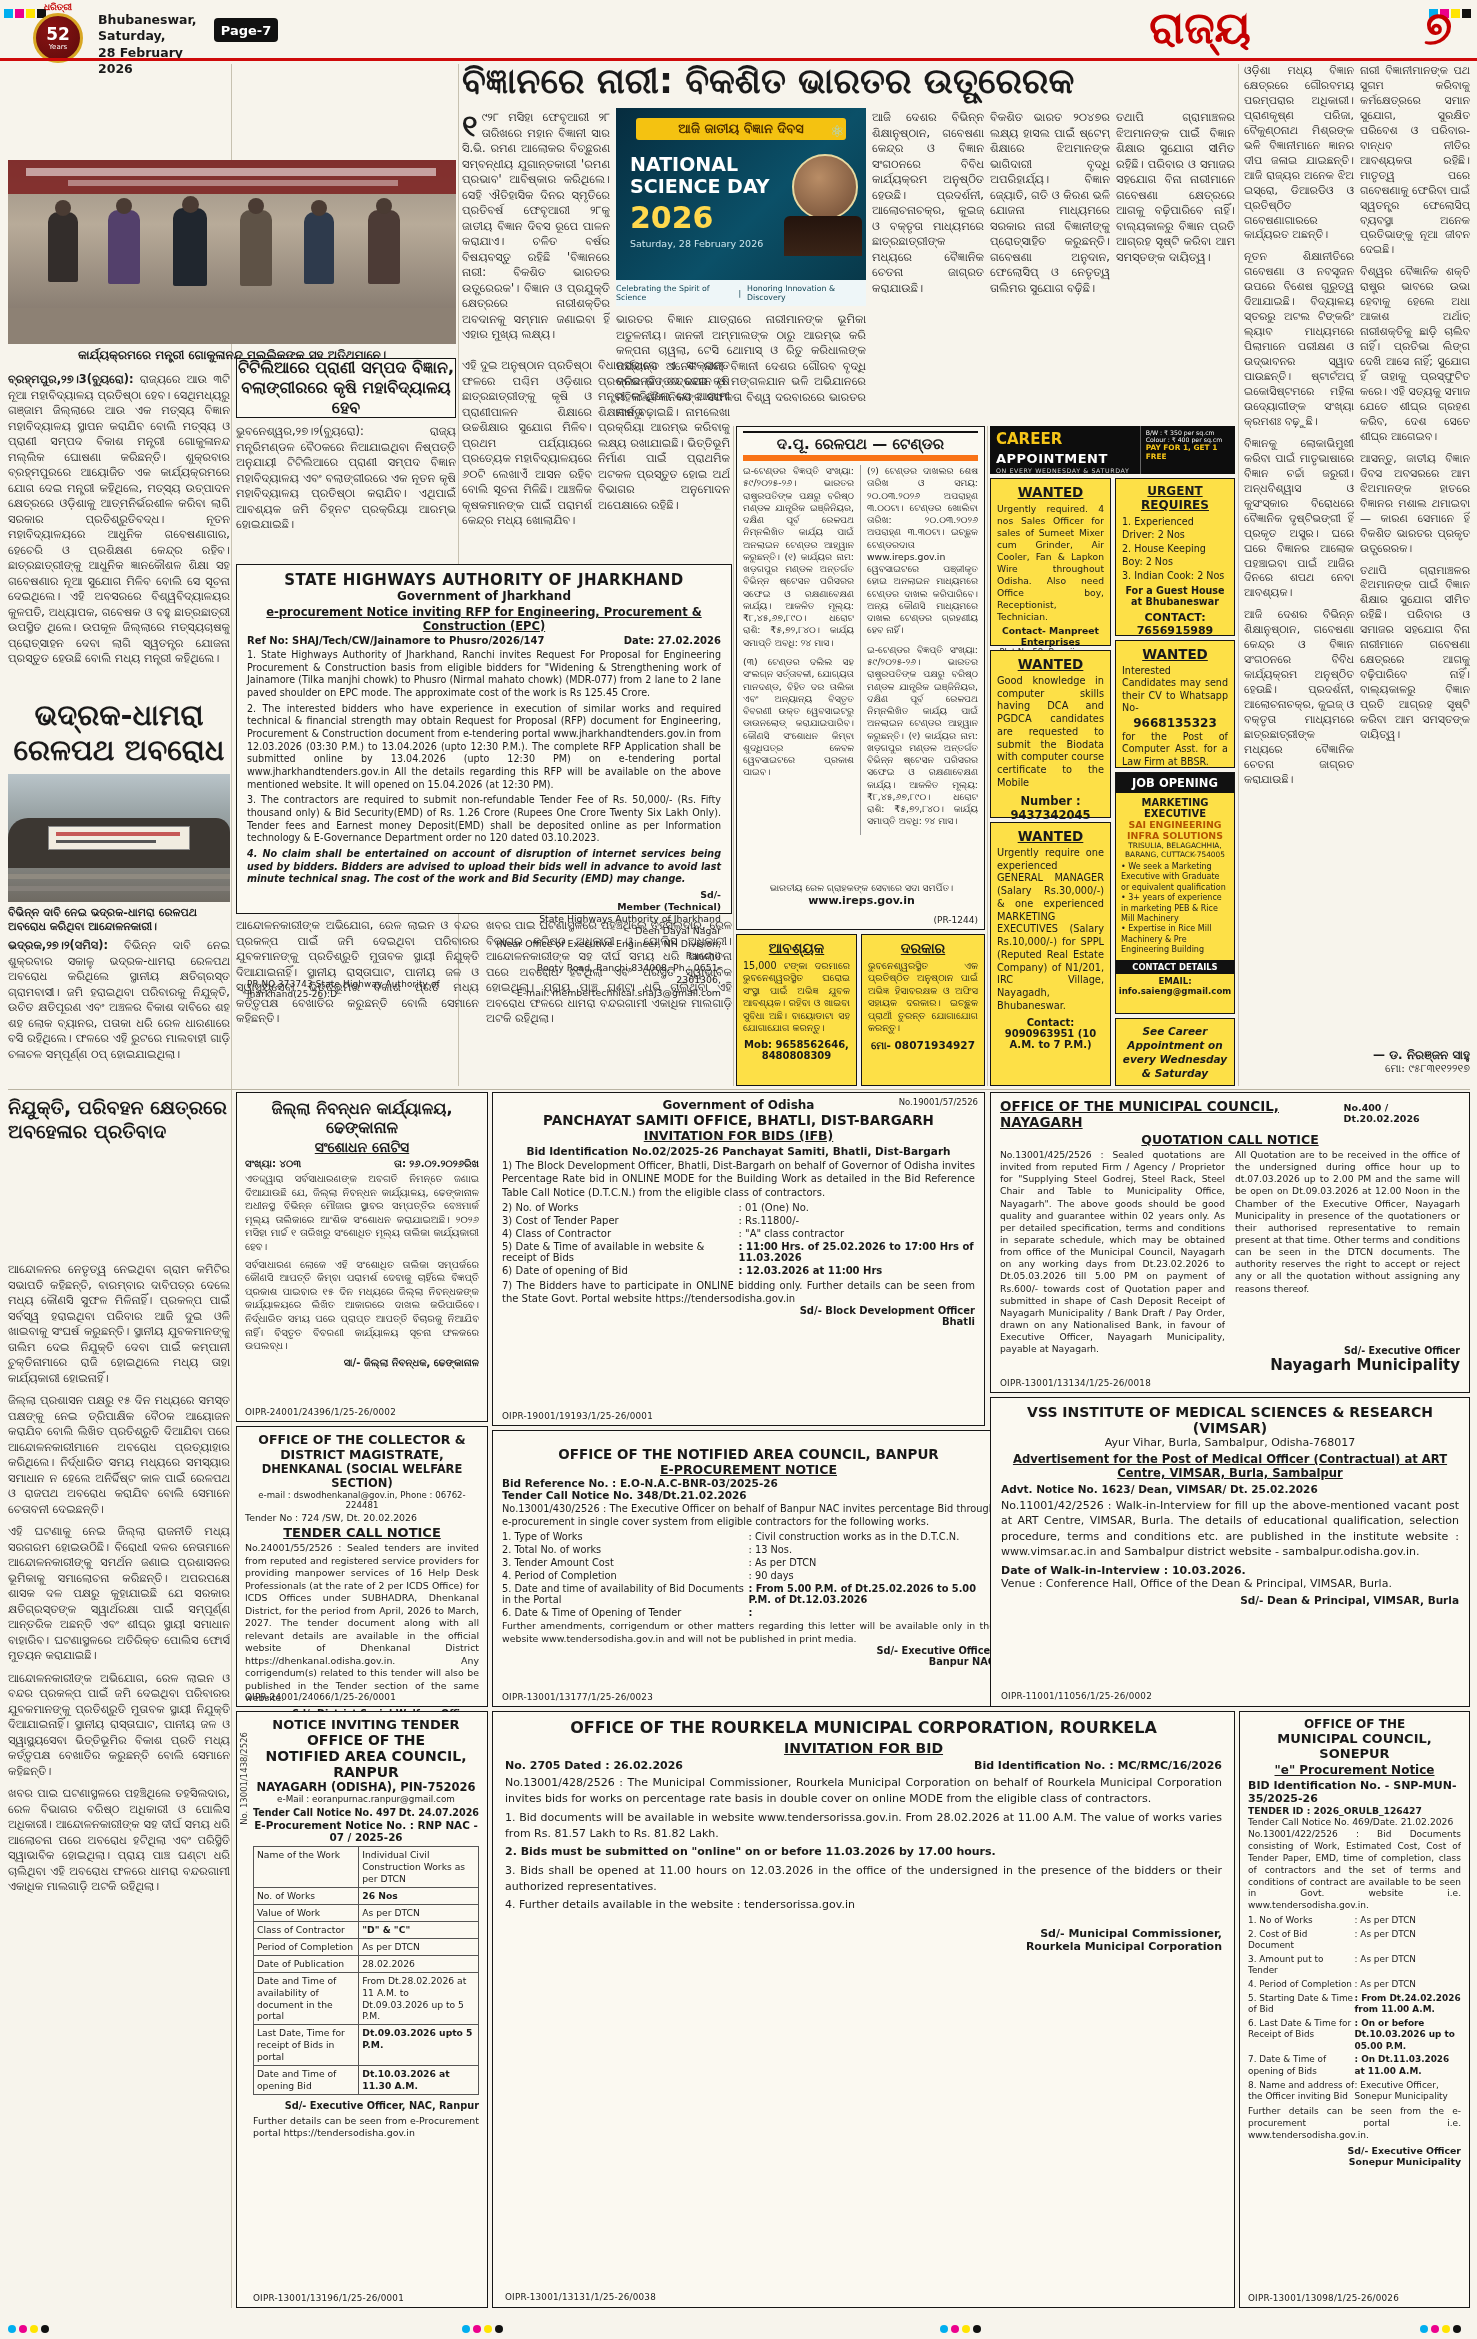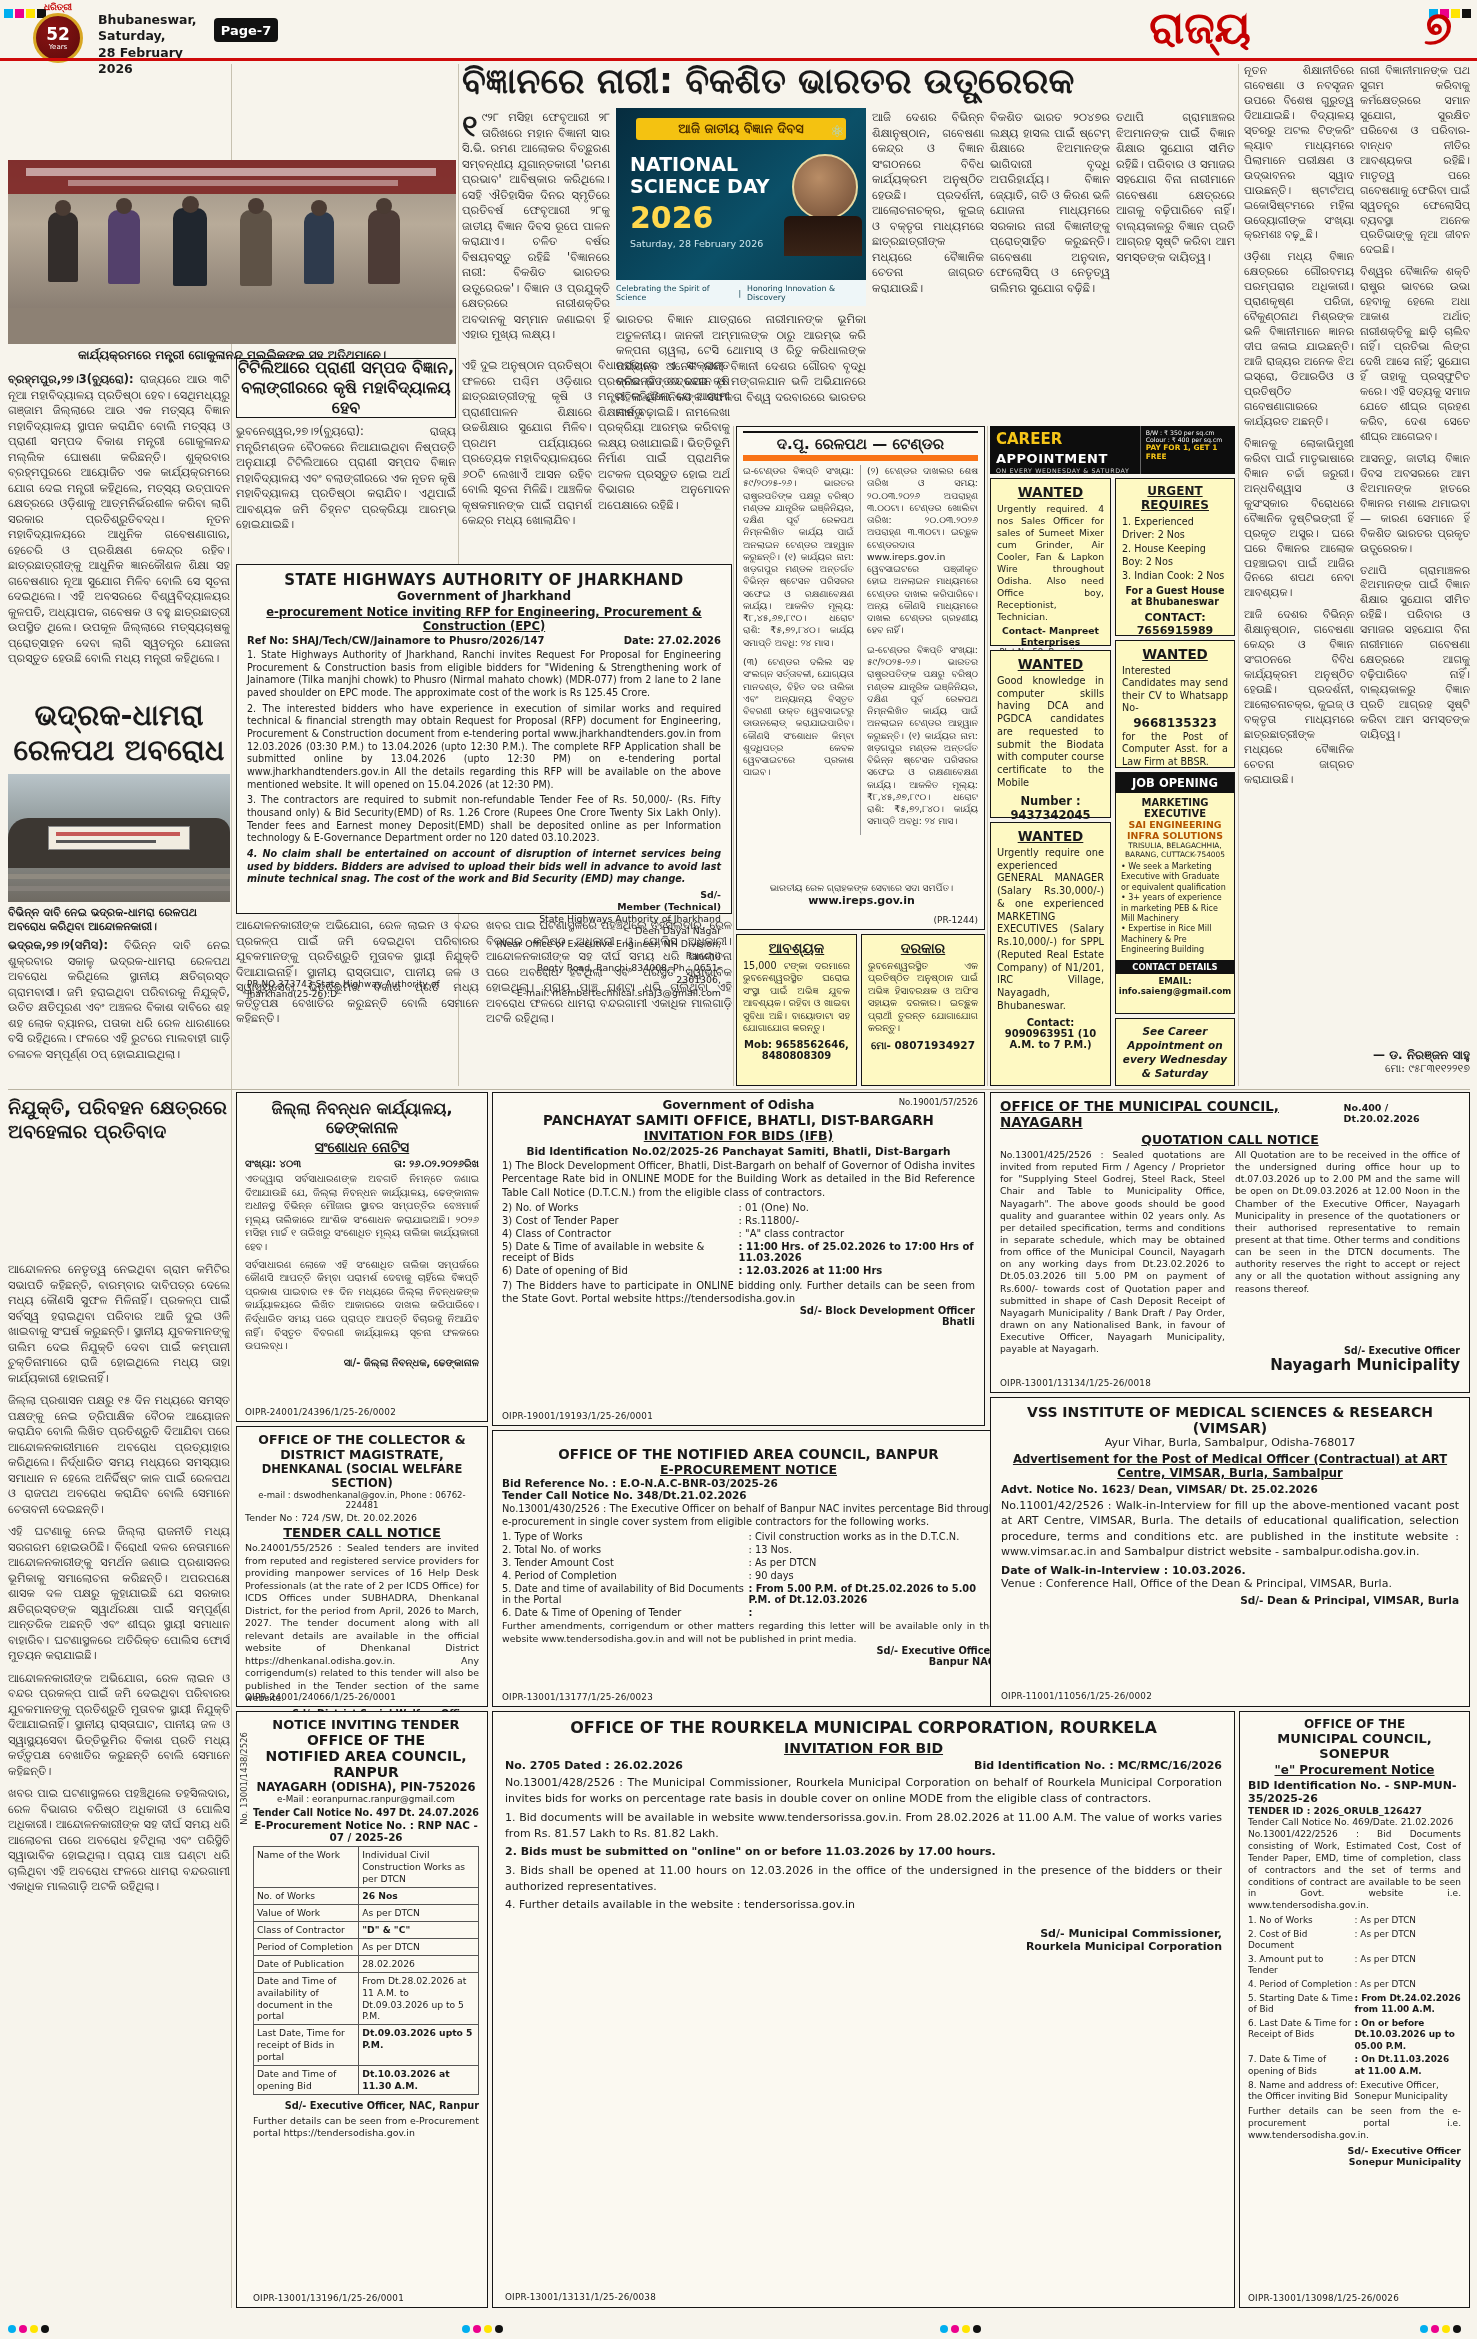--- a/index.html
+++ b/index.html
@@ -23,21 +23,21 @@
   .oipr{font-size:8.8px;letter-spacing:0.2px;}
   .sig{font-weight:bold;text-align:right;}
   .trow{display:flex;border-bottom:1px solid #555;}
   .trow:last-child{border-bottom:none;}
   .tl{width:47%;border-right:1px solid #555;padding:2px 3px;box-sizing:border-box;}
   .tr2{width:53%;padding:2px 3px;box-sizing:border-box;}
   .krow{display:flex;margin-bottom:2px;}
   .kl{width:50%;}
   .kr{width:50%;}
   .kr::before{content:":\00a0";}
-  .adbox{border:1.6px solid #151515;background:#fef9c3;box-sizing:border-box;padding:5px 6px;}
+  .adbox{border:1.6px solid #151515;background:#fde047;box-sizing:border-box;padding:5px 6px;}
   .adtitle{font-weight:bold;text-align:center;font-size:13.5px;text-decoration:underline;margin-bottom:3px;}
   .adbody{font-size:10px;line-height:1.3;text-align:justify;}
   .adphone{font-weight:bold;text-align:center;font-size:12.5px;margin-top:4px;}
   .regsq{width:9px;height:9px;display:inline-block;margin-right:2px;}
   .regdot{width:8px;height:8px;border-radius:50%;display:inline-block;margin-right:3px;}
   .person{position:absolute;background:#332d2b;border-radius:10px 10px 2px 2px;}
   .head{position:absolute;background:#4a3b33;border-radius:50%;}
   .notice-h{font-weight:bold;text-align:center;}
   .u{text-decoration:underline;}
   .vert{writing-mode:vertical-rl;transform:rotate(180deg);font-size:8.5px;color:#333;}
@@ -128,22 +128,22 @@
       <span style="font-size:7.8px;">|</span>
       <span style="font-size:7.8px;">Honoring Innovation &amp; Discovery</span>
     </div>
   </div>
 
   <div class="abs bodytxt clip" style="left:616px;top:312px;width:250px;height:110px;">ଭାରତର ବିଜ୍ଞାନ ଯାତ୍ରାରେ ନାରୀମାନଙ୍କ ଭୂମିକା ଅତୁଳନୀୟ। ଜାନକୀ ଅମ୍ମାଲଙ୍କ ଠାରୁ ଆରମ୍ଭ କରି କଳ୍ପନା ଚାୱଲା, ଟେସି ଥୋମାସ୍ ଓ ରିତୁ କରିଧାଲଙ୍କ ପର୍ଯ୍ୟନ୍ତ ଅନେକ ନାରୀ ବିଜ୍ଞାନୀ ଦେଶର ଗୌରବ ବୃଦ୍ଧି କରିଛନ୍ତି। ଚନ୍ଦ୍ରଯାନ ଓ ମଙ୍ଗଳଯାନ ଭଳି ଅଭିଯାନରେ ମହିଳା ବୈଜ୍ଞାନିକଙ୍କ ସଫଳତା ବିଶ୍ୱ ଦରବାରରେ ଭାରତର ମାନ ବଢ଼ାଇଛି।</div>
   <div class="abs bodytxt clip" style="left:872px;top:110px;width:112px;height:312px;">ଆଜି ଦେଶର ବିଭିନ୍ନ ଶିକ୍ଷାନୁଷ୍ଠାନ, ଗବେଷଣା କେନ୍ଦ୍ର ଓ ବିଜ୍ଞାନ ସଂଗଠନରେ ବିବିଧ କାର୍ଯ୍ୟକ୍ରମ ଅନୁଷ୍ଠିତ ହେଉଛି। ପ୍ରଦର୍ଶନୀ, ଆଲୋଚନାଚକ୍ର, କୁଇଜ୍ ଓ ବକ୍ତୃତା ମାଧ୍ୟମରେ ଛାତ୍ରଛାତ୍ରୀଙ୍କ ମଧ୍ୟରେ ବୈଜ୍ଞାନିକ ଚେତନା ଜାଗ୍ରତ କରାଯାଉଛି।</div>
   <div class="abs bodytxt clip" style="left:990px;top:110px;width:120px;height:312px;">ବିକଶିତ ଭାରତ ୨୦୪୭ର ଲକ୍ଷ୍ୟ ହାସଲ ପାଇଁ ଷ୍ଟେମ୍ ଶିକ୍ଷାରେ ଝିଅମାନଙ୍କ ଭାଗିଦାରୀ ବୃଦ୍ଧି ଅପରିହାର୍ଯ୍ୟ। ବିଜ୍ଞାନ ଜ୍ୟୋତି, ଗତି ଓ କିରଣ ଭଳି ଯୋଜନା ମାଧ୍ୟମରେ ସରକାର ନାରୀ ବିଜ୍ଞାନୀଙ୍କୁ ପ୍ରୋତ୍ସାହିତ କରୁଛନ୍ତି। ଗବେଷଣା ଅନୁଦାନ, ଫେଲୋସିପ୍ ଓ ନେତୃତ୍ୱ ତାଲିମର ସୁଯୋଗ ବଢ଼ିଛି।</div>
   <div class="abs bodytxt clip" style="left:1116px;top:110px;width:119px;height:312px;">ତଥାପି ଗ୍ରାମାଞ୍ଚଳର ଝିଅମାନଙ୍କ ପାଇଁ ବିଜ୍ଞାନ ଶିକ୍ଷାର ସୁଯୋଗ ସୀମିତ ରହିଛି। ପରିବାର ଓ ସମାଜର ସହଯୋଗ ବିନା ନାରୀମାନେ ଗବେଷଣା କ୍ଷେତ୍ରରେ ଆଗକୁ ବଢ଼ିପାରିବେ ନାହିଁ। ବାଲ୍ୟକାଳରୁ ବିଜ୍ଞାନ ପ୍ରତି ଆଗ୍ରହ ସୃଷ୍ଟି କରିବା ଆମ ସମସ୍ତଙ୍କ ଦାୟିତ୍ୱ।</div>
   <div class="abs clip" style="left:1244px;top:64px;width:110px;height:980px;">
+    <div class="para bodytxt" style="font-size:11px;">ଓଡ଼ିଶା ମଧ୍ୟ ବିଜ୍ଞାନ କ୍ଷେତ୍ରରେ ଗୌରବମୟ ପରମ୍ପରାର ଅଧିକାରୀ। ପ୍ରାଣକୃଷ୍ଣ ପରିଜା, ବୈକୁଣ୍ଠନାଥ ମିଶ୍ରଙ୍କ ଭଳି ବିଜ୍ଞାନୀମାନେ ଜ୍ଞାନର ଦୀପ ଜଳାଇ ଯାଇଛନ୍ତି। ଆଜି ରାଜ୍ୟର ଅନେକ ଝିଅ ଇସ୍ରୋ, ଡିଆରଡିଓ ଓ ପ୍ରତିଷ୍ଠିତ ଗବେଷଣାଗାରରେ କାର୍ଯ୍ୟରତ ଅଛନ୍ତି।</div>
     <div class="para bodytxt" style="font-size:11px;">ନୂତନ ଶିକ୍ଷାନୀତିରେ ଗବେଷଣା ଓ ନବସୃଜନ ଉପରେ ବିଶେଷ ଗୁରୁତ୍ୱ ଦିଆଯାଇଛି। ବିଦ୍ୟାଳୟ ସ୍ତରରୁ ଅଟଲ ଟିଙ୍କରିଂ ଲ୍ୟାବ ମାଧ୍ୟମରେ ପିଲାମାନେ ପରୀକ୍ଷଣ ଓ ଉଦ୍ଭାବନର ସ୍ୱାଦ ପାଉଛନ୍ତି। ଷ୍ଟାର୍ଟଅପ୍ ଇକୋସିଷ୍ଟମରେ ମହିଳା ଉଦ୍ୟୋଗୀଙ୍କ ସଂଖ୍ୟା କ୍ରମଶଃ ବଢ଼ୁଛି।</div>
-    <div class="para bodytxt" style="font-size:11px;">ଓଡ଼ିଶା ମଧ୍ୟ ବିଜ୍ଞାନ କ୍ଷେତ୍ରରେ ଗୌରବମୟ ପରମ୍ପରାର ଅଧିକାରୀ। ପ୍ରାଣକୃଷ୍ଣ ପରିଜା, ବୈକୁଣ୍ଠନାଥ ମିଶ୍ରଙ୍କ ଭଳି ବିଜ୍ଞାନୀମାନେ ଜ୍ଞାନର ଦୀପ ଜଳାଇ ଯାଇଛନ୍ତି। ଆଜି ରାଜ୍ୟର ଅନେକ ଝିଅ ଇସ୍ରୋ, ଡିଆରଡିଓ ଓ ପ୍ରତିଷ୍ଠିତ ଗବେଷଣାଗାରରେ କାର୍ଯ୍ୟରତ ଅଛନ୍ତି।</div>
     <div class="para bodytxt" style="font-size:11px;">ବିଜ୍ଞାନକୁ ଲୋକାଭିମୁଖୀ କରିବା ପାଇଁ ମାତୃଭାଷାରେ ବିଜ୍ଞାନ ଚର୍ଚ୍ଚା ଜରୁରୀ। ଅନ୍ଧବିଶ୍ୱାସ ଓ କୁସଂସ୍କାର ବିରୋଧରେ ବୈଜ୍ଞାନିକ ଦୃଷ୍ଟିଭଙ୍ଗୀ ହିଁ ପ୍ରକୃତ ଅସ୍ତ୍ର। ଘରେ ଘରେ ବିଜ୍ଞାନର ଆଲୋକ ପହଞ୍ଚାଇବା ପାଇଁ ଆଜିର ଦିନରେ ଶପଥ ନେବା ଆବଶ୍ୟକ।</div>
     <div class="para bodytxt" style="font-size:11px;">ଆଜି ଦେଶର ବିଭିନ୍ନ ଶିକ୍ଷାନୁଷ୍ଠାନ, ଗବେଷଣା କେନ୍ଦ୍ର ଓ ବିଜ୍ଞାନ ସଂଗଠନରେ ବିବିଧ କାର୍ଯ୍ୟକ୍ରମ ଅନୁଷ୍ଠିତ ହେଉଛି। ପ୍ରଦର୍ଶନୀ, ଆଲୋଚନାଚକ୍ର, କୁଇଜ୍ ଓ ବକ୍ତୃତା ମାଧ୍ୟମରେ ଛାତ୍ରଛାତ୍ରୀଙ୍କ ମଧ୍ୟରେ ବୈଜ୍ଞାନିକ ଚେତନା ଜାଗ୍ରତ କରାଯାଉଛି।</div>
   </div>
   <div class="abs clip" style="left:1360px;top:64px;width:110px;height:960px;">
     <div class="para bodytxt" style="font-size:11px;">ନାରୀ ବିଜ୍ଞାନୀମାନଙ୍କ ପଥ ସୁଗମ କରିବାକୁ କର୍ମକ୍ଷେତ୍ରରେ ସମାନ ସୁଯୋଗ, ସୁରକ୍ଷିତ ପରିବେଶ ଓ ପରିବାର-ବାନ୍ଧବ ନୀତିର ଆବଶ୍ୟକତା ରହିଛି। ମାତୃତ୍ୱ ପରେ ଗବେଷଣାକୁ ଫେରିବା ପାଇଁ ସ୍ୱତନ୍ତ୍ର ଫେଲୋସିପ୍ ବ୍ୟବସ୍ଥା ଅନେକ ପ୍ରତିଭାଙ୍କୁ ନୂଆ ଜୀବନ ଦେଇଛି।</div>
     <div class="para bodytxt" style="font-size:11px;">ବିଶ୍ୱର ବୈଜ୍ଞାନିକ ଶକ୍ତି ରାଷ୍ଟ୍ର ଭାବରେ ଉଭା ହେବାକୁ ହେଲେ ଅଧା ଆକାଶ ଅର୍ଥାତ୍ ନାରୀଶକ୍ତିକୁ ଛାଡ଼ି ଚାଲିବ ନାହିଁ। ପ୍ରତିଭା ଲିଙ୍ଗ ଦେଖି ଆସେ ନାହିଁ; ସୁଯୋଗ ହିଁ ତାହାକୁ ପ୍ରସ୍ଫୁଟିତ କରେ। ଏହି ସତ୍ୟକୁ ସମାଜ ଯେତେ ଶୀଘ୍ର ଗ୍ରହଣ କରିବ, ଦେଶ ସେତେ ଶୀଘ୍ର ଆଗେଇବ।</div>
     <div class="para bodytxt" style="font-size:11px;">ଆସନ୍ତୁ, ଜାତୀୟ ବିଜ୍ଞାନ ଦିବସ ଅବସରରେ ଆମ ଝିଅମାନଙ୍କ ହାତରେ ବିଜ୍ଞାନର ମଶାଲ ଥମାଇବା — କାରଣ ସେମାନେ ହିଁ ବିକଶିତ ଭାରତର ପ୍ରକୃତ ଉତ୍ପ୍ରେରକ।</div>
     <div class="para bodytxt" style="font-size:11px;">ତଥାପି ଗ୍ରାମାଞ୍ଚଳର ଝିଅମାନଙ୍କ ପାଇଁ ବିଜ୍ଞାନ ଶିକ୍ଷାର ସୁଯୋଗ ସୀମିତ ରହିଛି। ପରିବାର ଓ ସମାଜର ସହଯୋଗ ବିନା ନାରୀମାନେ ଗବେଷଣା କ୍ଷେତ୍ରରେ ଆଗକୁ ବଢ଼ିପାରିବେ ନାହିଁ। ବାଲ୍ୟକାଳରୁ ବିଜ୍ଞାନ ପ୍ରତି ଆଗ୍ରହ ସୃଷ୍ଟି କରିବା ଆମ ସମସ୍ତଙ୍କ ଦାୟିତ୍ୱ।</div>
   </div>
   <div class="abs" style="left:1244px;top:1048px;width:226px;">

